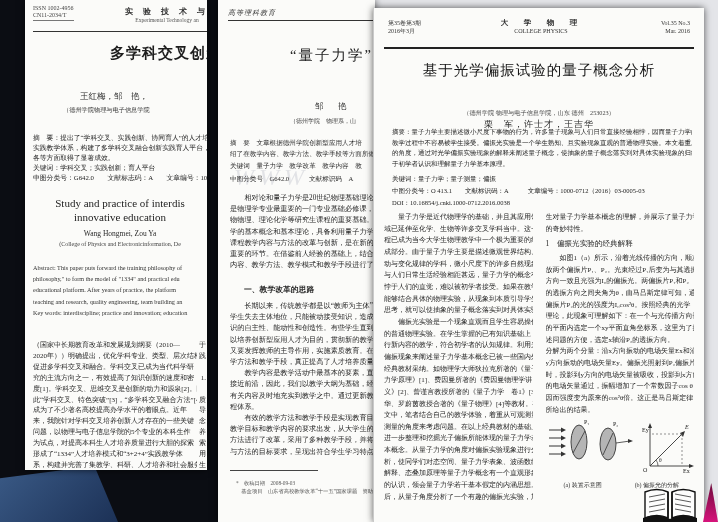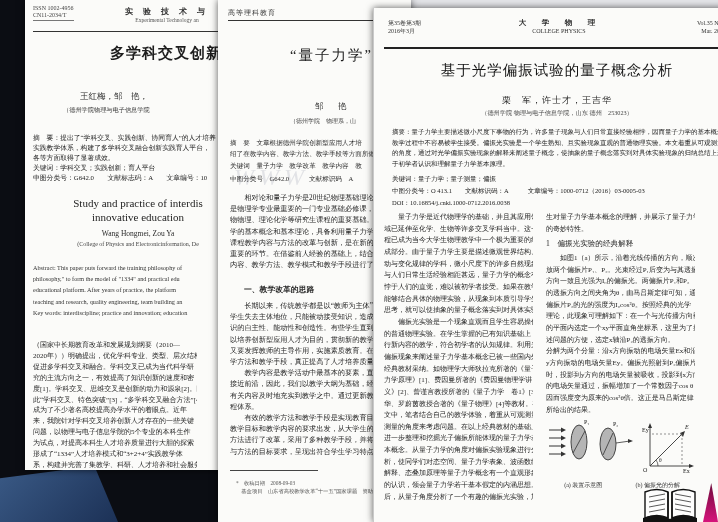--- a/index.html
+++ b/index.html
@@ -2,21 +2,21 @@
 <html><head>
 <meta charset="utf-8">
 <style>
   html,body{margin:0;padding:0;background:#0b0d13;}
   .stage{position:relative;width:718px;height:522px;overflow:hidden;background:#0b0d13;
          font-family:"Liberation Serif","DejaVu Serif",serif;color:#2b2b2b;}
   .bg-light{position:absolute;left:373px;top:0;width:345px;height:522px;background:#e4e5e9;}
   .cover-shape{position:absolute;left:0;top:466px;width:118px;height:56px;
                background:linear-gradient(135deg,#3a5a86,#1c3156);
                clip-path:polygon(0 22%,80% 0,100% 100%,0 100%);}
-  .page{position:absolute;background:#fbfbf9;box-shadow:0 0 7px rgba(0,0,0,.65);overflow:hidden;padding-left:36px;}
+  .page{position:absolute;background:#fbfbf9;box-shadow:0 0 7px rgba(0,0,0,.65);overflow:hidden;}
   .page1{left:25px;top:0;width:182px;height:470px;}
   .page2{left:218px;top:0;width:157px;height:522px;}
   .page3{left:373px;top:8px;width:330px;height:514px;border-left:1px solid #c9c9c9;}
   .abs{position:absolute;}
   .ln{white-space:nowrap;overflow:hidden;}
   .rule{position:absolute;left:0;right:0;height:1px;background:#333;}
   
   .p1-issn{font-size:6px;line-height:7px;color:#444;border-bottom:1px solid #777;display:inline-block;padding-bottom:1px;}
   .p1-jcn{font-size:8px;font-weight:bold;letter-spacing:4px;color:#333;}
   .p1-jen{font-size:5.5px;color:#555;}
@@ -27,38 +27,38 @@
   .p1-affil{font-size:6.2px;color:#333;padding-left:38px;}
   .p1-abs,.p1-kw,.p1-clc{font-size:6.8px;line-height:10px;color:#222;}
   .p1-entitle{font-size:11px;line-height:14px;text-align:center;color:#1d1d1d;}
   .p1-enauth{font-size:7.5px;text-align:center;}
   .p1-enaff{font-size:6px;text-align:center;color:#444;}
   .p1-enabs{font-size:6.2px;line-height:11.2px;color:#333;}
   .p1-body{font-size:7px;line-height:10.9px;color:#1f1f1f;}
   .p1-sliver{font-size:7px;line-height:10.9px;color:#1f1f1f;text-align:right;}
   .fn-rule{position:absolute;height:1px;background:#444;}
   
-  .p2-header{font-size:7px;letter-spacing:1px;color:#333;}
+  .p2-header{font-size:7px;letter-spacing:1px;color:#333;font-style:italic;}
   .p2-title{font-size:14.5px;letter-spacing:2px;color:#1c1c1c;}
   .p2-author{font-size:8.5px;letter-spacing:3px;}
   .p2-affil{font-size:6px;color:#444;}
   .p2-abs{font-size:6.6px;line-height:11px;}
   .p2-kw,.p2-clc{font-size:6.6px;}
   .p2-body{font-size:7.2px;line-height:11.2px;color:#1f1f1f;}
   .p2-sec{font-size:7.8px;font-weight:bold;padding-left:14px;}
   .p2-fn{font-size:5.3px;line-height:8px;color:#555;}
   .watermark{font-size:24px;letter-spacing:5px;color:rgba(175,180,190,.33);font-style:italic;}
   
   .p3-header{display:flex;justify-content:space-between;align-items:flex-start;font-size:6px;line-height:8px;color:#333;}
   .p3-hc{text-align:center;}
   .p3-hc .cn{font-size:7.5px;letter-spacing:4px;font-weight:bold;}
   .p3-hr{text-align:right;}
   .p3-rule{position:absolute;left:10px;right:10px;height:2px;background:#222;}
   .p3-title{font-size:14.5px;letter-spacing:1px;text-align:center;color:#151515;}
-  .p3-authors{font-size:9px;text-align:center;letter-spacing:1px;}
+  .p3-authors{font-size:9px;text-align:center;letter-spacing:1px;margin-top:24px;}
   .p3-affil{font-size:6.2px;text-align:center;color:#444;}
   .p3-abs{font-size:6.5px;line-height:10.5px;color:#222;}
   .p3-meta{font-size:6.5px;line-height:11px;color:#222;}
   .p3-cols{display:flex;gap:13px;}
   .p3-col{width:149px;font-size:7px;line-height:11.65px;color:#1e1e1e;overflow:hidden;}
   .p3-sec{font-weight:normal;font-size:7.6px;margin:3px 0 3px 0;}
   .fig-cap{display:flex;font-size:6px;color:#333;margin-top:1px;}
   .fig-cap span{flex:1;text-align:center;}
   .bookmark{position:absolute;left:703px;top:483px;width:15px;height:39px;
             background:linear-gradient(180deg,#6d0c3c,#d6147b);

